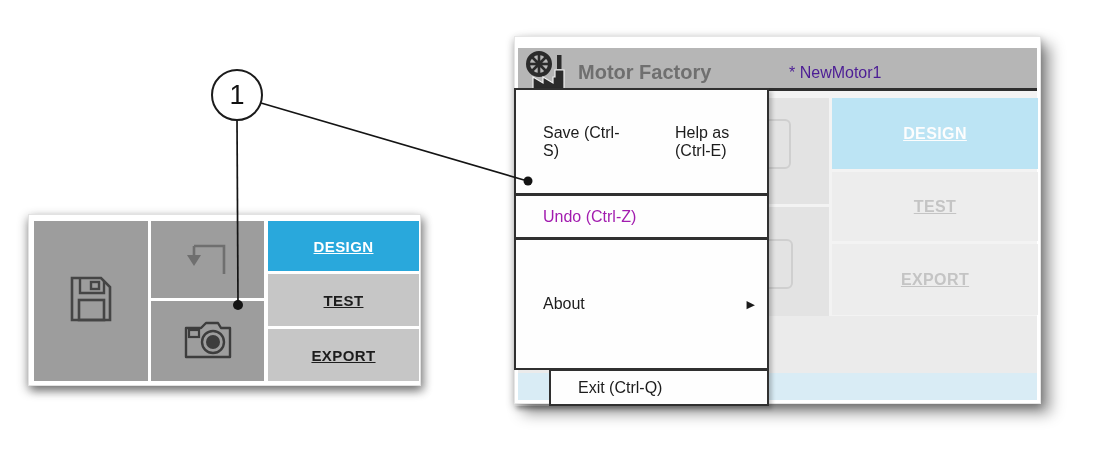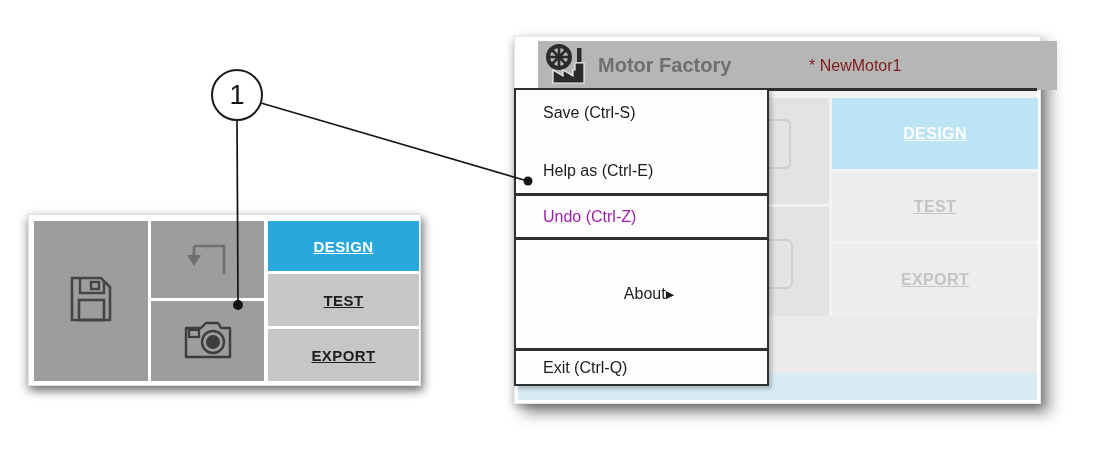--- a/index.html
+++ b/index.html
@@ -18,45 +18,45 @@
   .tab { display:flex; align-items:center; justify-content:center;
          font-weight:bold; font-size:15px; letter-spacing:.4px;text-decoration:underline; }
   #lp-tab-design { left:239px; top:6px;   width:151px; height:50px; background:#29a8dc; color:#ffffff; }
   #lp-tab-test   { left:239px; top:59px;  width:151px; height:52px; background:#c6c6c6; color:#1d1d1d; }
   #lp-tab-export { left:239px; top:114px; width:151px; height:52px; background:#c6c6c6; color:#1d1d1d; }
 
   
   #app-panel { left:514px; top:36px; width:527px; height:368px; background:#ffffff;
     border:1px solid #e6e6e6; z-index:10;
     box-shadow:9px 9px 14px rgba(0,0,0,.42), 0 3px 8px rgba(0,0,0,.30); }
-  #app-header { left:3px; top:4px; width:519px; height:49px; background:#b6b6b6;
-    display:flex; align-items:center;margin-left:20px; }
+  #app-header { left:3px; top:11px; width:519px; height:49px; background:#b6b6b6;
+    display:flex; align-items:center; }
   #app-title { font-size:20px; font-weight:bold; color:#6f6f6f; margin-left:6px; }
-  #doc-title { font-size:16px; color:#7f1d1d; position:absolute; left:271px; }
+  #doc-title { font-size:16px; color:#4c1d95; position:absolute; left:271px; }
   #header-rule { left:3px; top:51px; width:519px; height:3px; background:#2e2e2e; }
   #app-content { left:3px; top:54px; width:519px; height:283px; background:#f3f3f3; }
   .ghost-cell { background:#e3e3e3; }
   #g-cell-a { left:4px;  top:61px;  width:310px; height:106px; }
   #g-cell-b { left:4px;  top:170px; width:310px; height:109px; }
   .ghost-icon { border:2px solid #cfcfcf; border-radius:6px; background:transparent; }
   #app-strip { left:3px; top:279px; width:519px; height:57px; background:#ebebeb; }
   #app-blueband { left:3px; top:336px; width:519px; height:27px; background:#d9ecf5; }
   #ap-tab-design { left:317px; top:61px;  width:206px; height:71px; background:#bce4f4; color:#fdfdfd; }
   #ap-tab-test   { left:317px; top:135px; width:206px; height:69px; background:#ededed; color:#c4c4c4; }
   #ap-tab-export { left:317px; top:207px; width:206px; height:71px; background:#ededed; color:#c4c4c4; }
   #ap-tab-design, #ap-tab-test, #ap-tab-export { font-size:16px; }
 
   
   #main-menu { left:514px; top:88px; width:255px; z-index:20;
                box-shadow:3px 3px 4px rgba(0,0,0,.22); }
-  .menu-box { background:#fefefe; border:2px solid #303030; display:flex; flex-direction:column;gap:13px; }
+  .menu-box { background:#fefefe; border:2px solid #303030; display:flex; flex-direction:row;gap:13px; }
   #menu-box-1 { height:107px; }
   #menu-box-2 { height:45px; margin-top:-1px; }
-  #menu-box-3 { height:112px; margin-top:-1px;align-items:center; }
-  #menu-box-4 { height:37px; margin-top:-1px; }
+  #menu-box-3 { height:132px; margin-top:-1px;align-items:center; }
+  #menu-box-4 { height:37px; margin-top:-1px;margin-left:35px; }
   .menu-item { flex:1; display:flex; align-items:center; padding-left:27px; padding-right:12px;
                font-size:16px; color:#1c1c1c; background:#fefefe; cursor:default; }
   .menu-item.disabled { color:#a21caf; }
   .submenu-arrow { margin-left:auto; font-size:11px; color:#1a1a1a; }
 
   
   #callout-overlay { left:0; top:0; width:1096px; height:450px; z-index:55; pointer-events:none; }
   #callout-circle { left:211px; top:69px; width:52px; height:52px; border-radius:50%;
     background:#ffffff; border:2px solid #1b1b1b; z-index:60;
     display:flex; align-items:center; justify-content:center;

